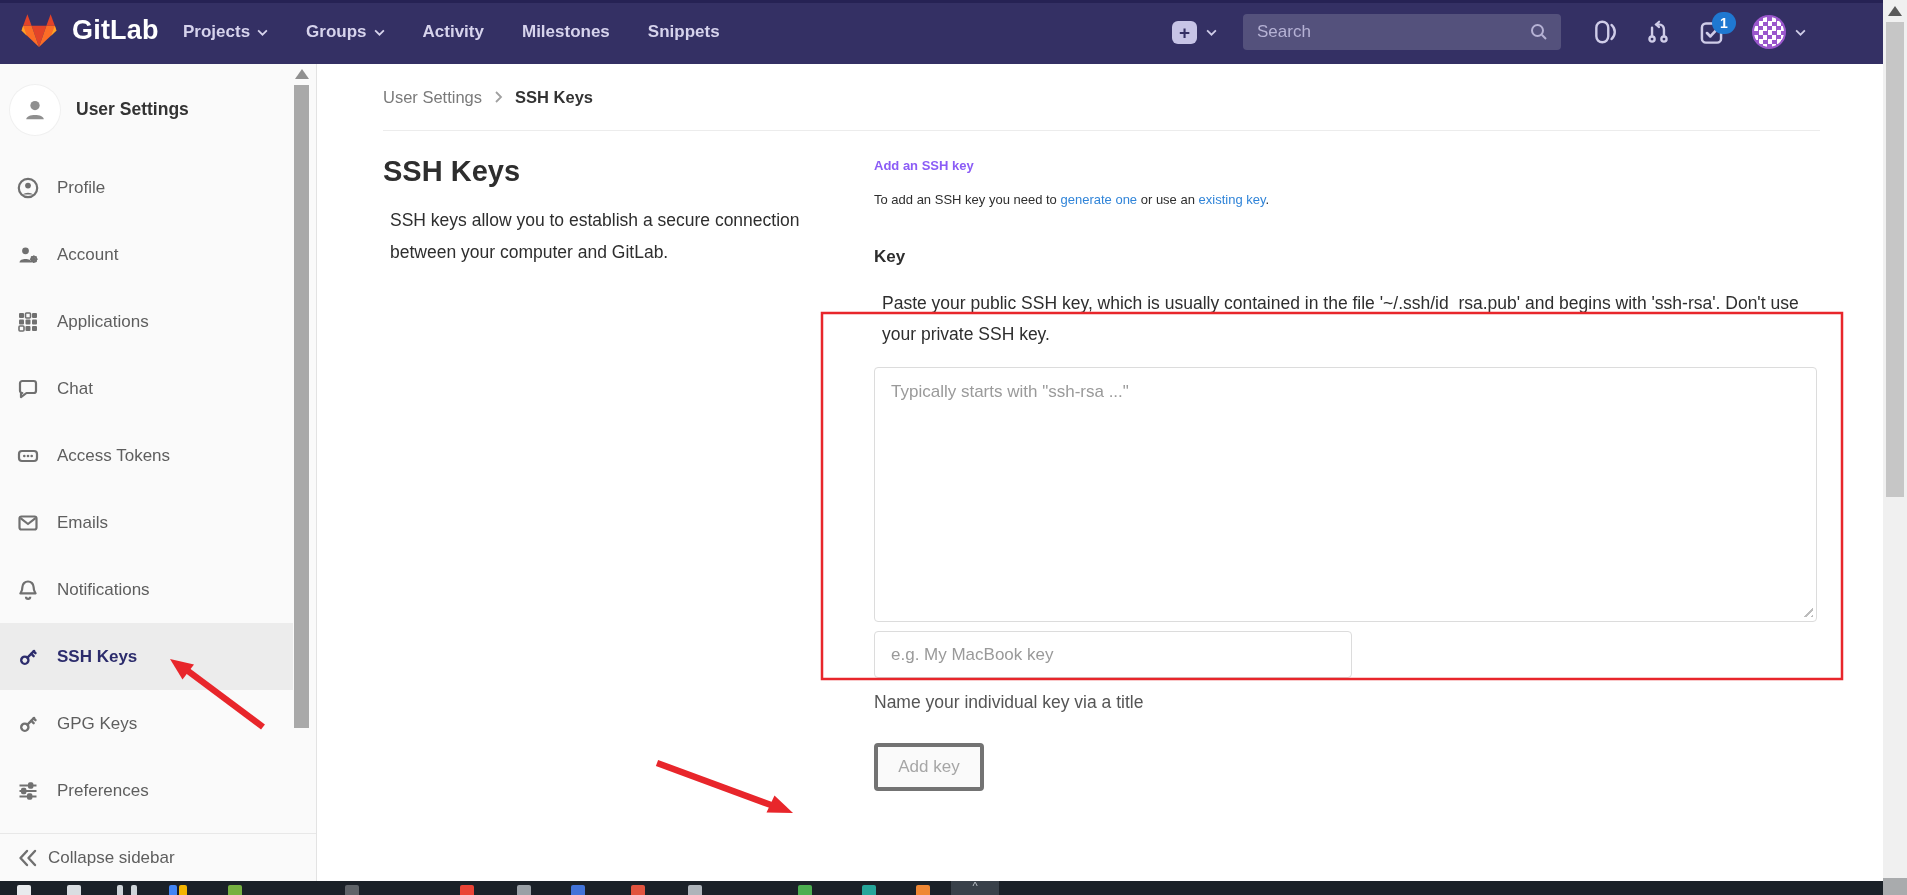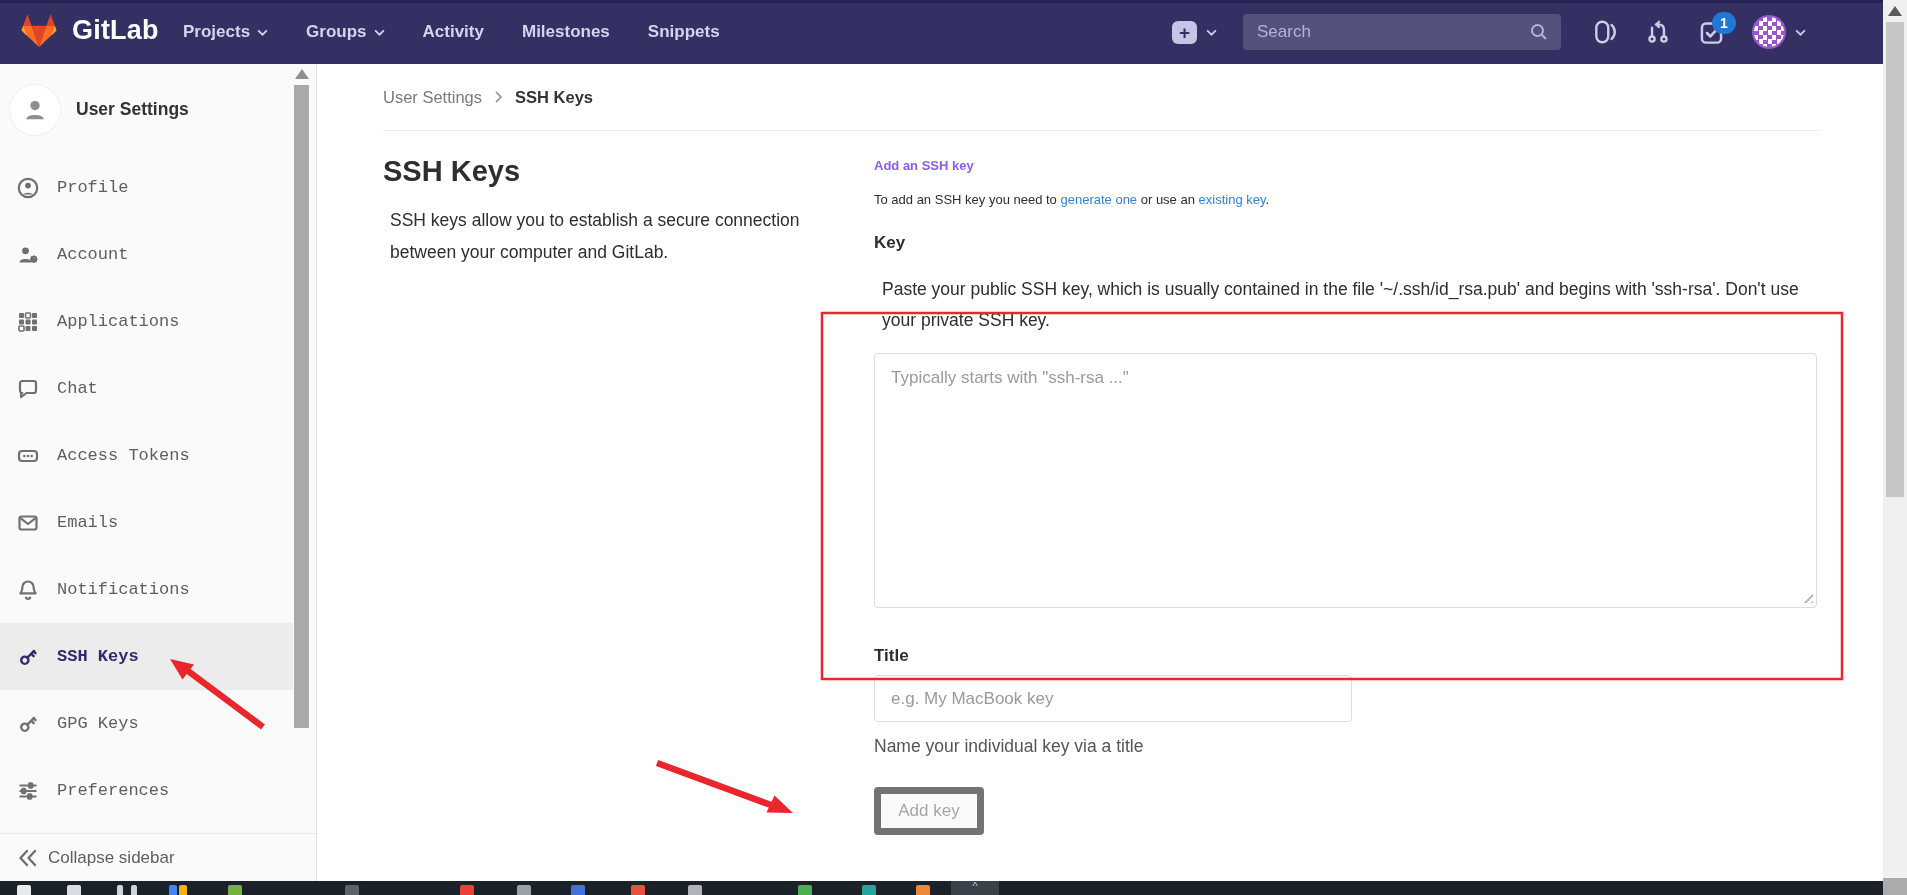--- a/index.html
+++ b/index.html
@@ -27,21 +27,21 @@
   .avatar-group{display:flex;align-items:center;gap:9px;}
   .avatar-identicon{width:34px;height:34px;border-radius:50%;border:2px solid #9a57cc;box-sizing:border-box;
     background:repeating-conic-gradient(#9a57cc 0% 25%, #ffffff 0% 50%);background-size:9px 9px;background-color:#9a57cc;}
 
   
   .sidebar{position:absolute;left:0;top:64px;width:317px;height:817px;background:#fafafa;border-right:1px solid #e3e3e3;box-sizing:border-box;z-index:10;}
   .sb-header{position:absolute;left:0;top:0;width:100%;height:90px;}
   .sb-avatar{position:absolute;left:10px;top:21px;width:50px;height:50px;border-radius:50%;background:#fff;
     box-shadow:0 0 0 1px #f0f0f0;display:flex;align-items:center;justify-content:center;color:#8f8f8f;}
   .sb-title{position:absolute;left:76px;top:35px;font-size:17.5px;font-weight:700;color:#333;}
-  .sb-list{position:absolute;left:0;top:90px;width:293px;font-family:Liberation Mono, monospace;}
+  .sb-list{position:absolute;left:0;top:90px;width:293px;}
   .sb-item{height:67px;display:flex;align-items:center;gap:17px;padding-left:16px;color:#5e5e5e;font-size:17px;cursor:pointer;}
   .sb-item .ic{width:24px;height:24px;color:#707070;flex:0 0 auto;display:flex;align-items:center;justify-content:center;}
   .sb-item.active{background:#ececec;color:#2c2c6c;font-weight:600;}
   .sb-item.active .ic{color:#2c2c6c;}
   .sb-scroll-up{position:absolute;left:295px;top:5px;width:0;height:0;border-left:7px solid transparent;border-right:7px solid transparent;border-bottom:10px solid #909090;}
   .sb-thumb{position:absolute;left:294px;top:21px;width:15px;height:643px;background:#a9a9a9;}
   .sb-footer{position:absolute;left:0;top:769px;width:100%;height:48px;border-top:1px solid #e8e8e8;
     display:flex;align-items:center;gap:8px;padding-left:16px;box-sizing:border-box;color:#5e5e5e;font-size:17px;cursor:pointer;background:#fafafa;}
   .sb-footer .ic{width:24px;height:24px;color:#707070;}
 
@@ -53,34 +53,34 @@
   .bc-sep{color:#a0a0a0;display:flex;align-items:center;}
   .bc-current{color:#333;font-weight:600;}
   .page-body{position:absolute;left:0;top:66px;right:0;bottom:0;}
   .col-left{position:absolute;left:66px;top:25px;width:440px;}
   .col-left h1{margin:0;font-size:29px;font-weight:700;color:#2e2e2e;}
   .col-left p{margin:16px 0 0 7px;font-size:17.5px;line-height:32px;color:#2e2e2e;}
   .col-right{position:absolute;left:557px;top:28px;width:975px;}
   .form-heading{margin:0;font-size:13px;font-weight:700;color:#8b5cf6;}
   .form-intro{margin:19px 0 0 0;font-size:13px;color:#2e2e2e;}
   .form-intro a{color:#3084d8;text-decoration:none;cursor:pointer;}
-  .field-label{display:block;margin-top:26px;font-size:17px;font-weight:700;color:#2e2e2e;}
+  .field-label{display:block;margin-top:40px;font-size:17px;font-weight:700;color:#2e2e2e;}
   .key-help{margin:21px 0 0 8px;font-size:17.5px;line-height:31px;color:#2e2e2e;width:930px;}
   .key-textarea{display:block;margin-top:17px;width:943px;height:255px;box-sizing:border-box;border:1px solid #dcdcdc;border-radius:4px;
     padding:14px 16px;font-family:"Liberation Sans",sans-serif;font-size:17px;color:#2e2e2e;resize:none;outline:none;position:relative;}
   .key-textarea::placeholder,.title-input::placeholder{color:#9a9a9a;}
   .ta-wrap{position:relative;width:943px;}
   .grippie{position:absolute;right:4px;bottom:5px;width:13px;height:13px;pointer-events:none;
     background:repeating-linear-gradient(135deg,transparent,transparent 3px,#bdbdbd 3px,#bdbdbd 4.5px);
     clip-path:polygon(100% 0,100% 100%,0 100%);}
   .title-label{margin-top:38px;}
   .title-input{display:block;margin-top:9px;width:478px;height:47px;box-sizing:border-box;border:1px solid #dcdcdc;border-radius:4px;
     padding:0 16px;font-family:"Liberation Sans",sans-serif;font-size:17px;color:#2e2e2e;outline:none;}
   .title-help{margin:14px 0 0 0;font-size:17.5px;color:#555;}
-  .addkey-btn{margin-top:30px;width:110px;height:48px;background:#fafafa;border:7px solid #737373;border-radius:4px;
+  .addkey-btn{margin-top:30px;width:110px;height:48px;background:#fafafa;border:4px solid #737373;border-radius:4px;
     color:#a6a6a6;font-size:17px;font-family:"Liberation Sans",sans-serif;cursor:pointer;}
 
   
   .browser-scrollbar{position:absolute;left:1883px;top:0;width:24px;height:895px;background:#f0f0f0;z-index:70;}
   .bsb-up{position:absolute;left:5px;top:6px;width:0;height:0;border-left:7px solid transparent;border-right:7px solid transparent;border-bottom:10px solid #5a5a5a;}
   .bsb-thumb{position:absolute;left:3px;top:22px;width:18px;height:475px;background:#c6c6c6;}
   .bsb-down{position:absolute;left:0px;top:878px;width:24px;height:17px;background:#a9abad;}
 
   
   .taskbar{position:absolute;left:0;top:881px;width:1907px;height:14px;background:#1b2128;z-index:60;}
@@ -348,21 +348,20 @@
         <p class="form-intro"><span>To add an SSH key you need to </span><a>generate one</a><span> or use an </span><a>existing key</a><span>.</span></p>
 
         <label class="field-label">Key</label>
         <p class="key-help">Paste your public SSH key, which is usually contained in the file '~/.ssh/id_rsa.pub' and begins with 'ssh-rsa'. Don't use your private SSH key.</p>
 
         <div class="ta-wrap">
           <textarea class="key-textarea" placeholder="Typically starts with &quot;ssh-rsa ...&quot;" style=""></textarea>
           <span class="grippie"></span>
         </div>
 
-        <label class="field-label title-label">Title</label>
         <input class="title-input" type="text" placeholder="e.g. My MacBook key" style="">
         <p class="title-help">Name your individual key via a title</p>
 
         <button class="addkey-btn">Add key</button>
       </div>
     </div>
   </div>
 
   <div class="browser-scrollbar">
     <div class="bsb-up"></div>

